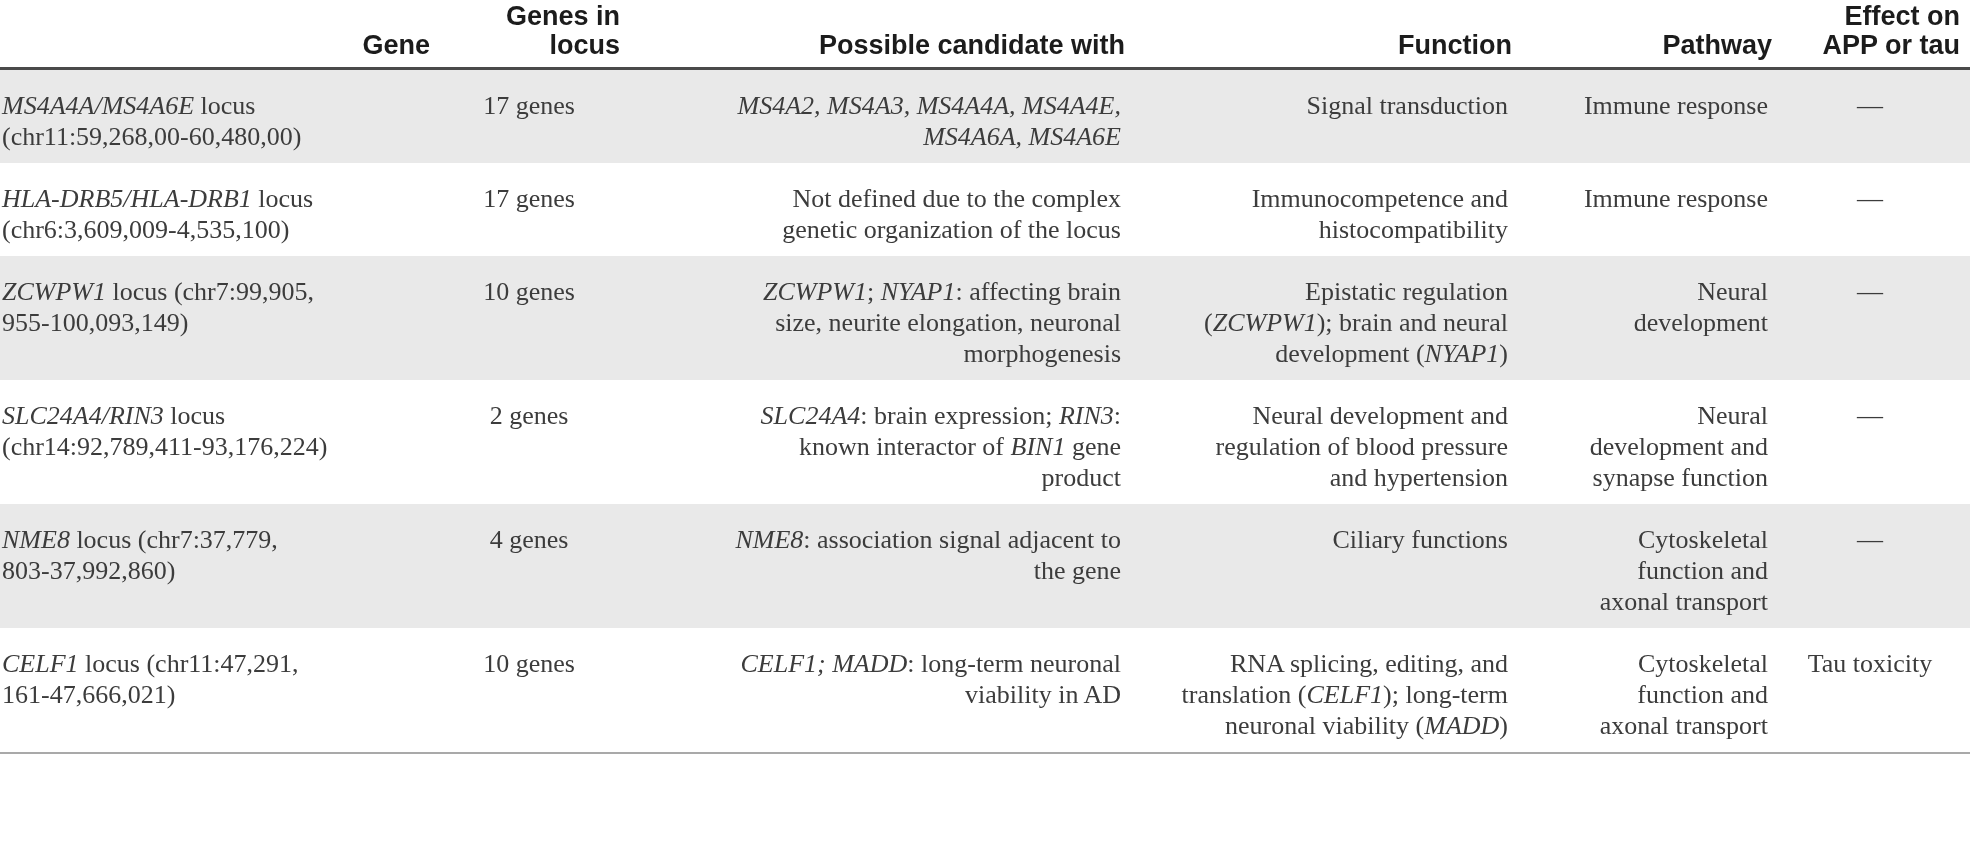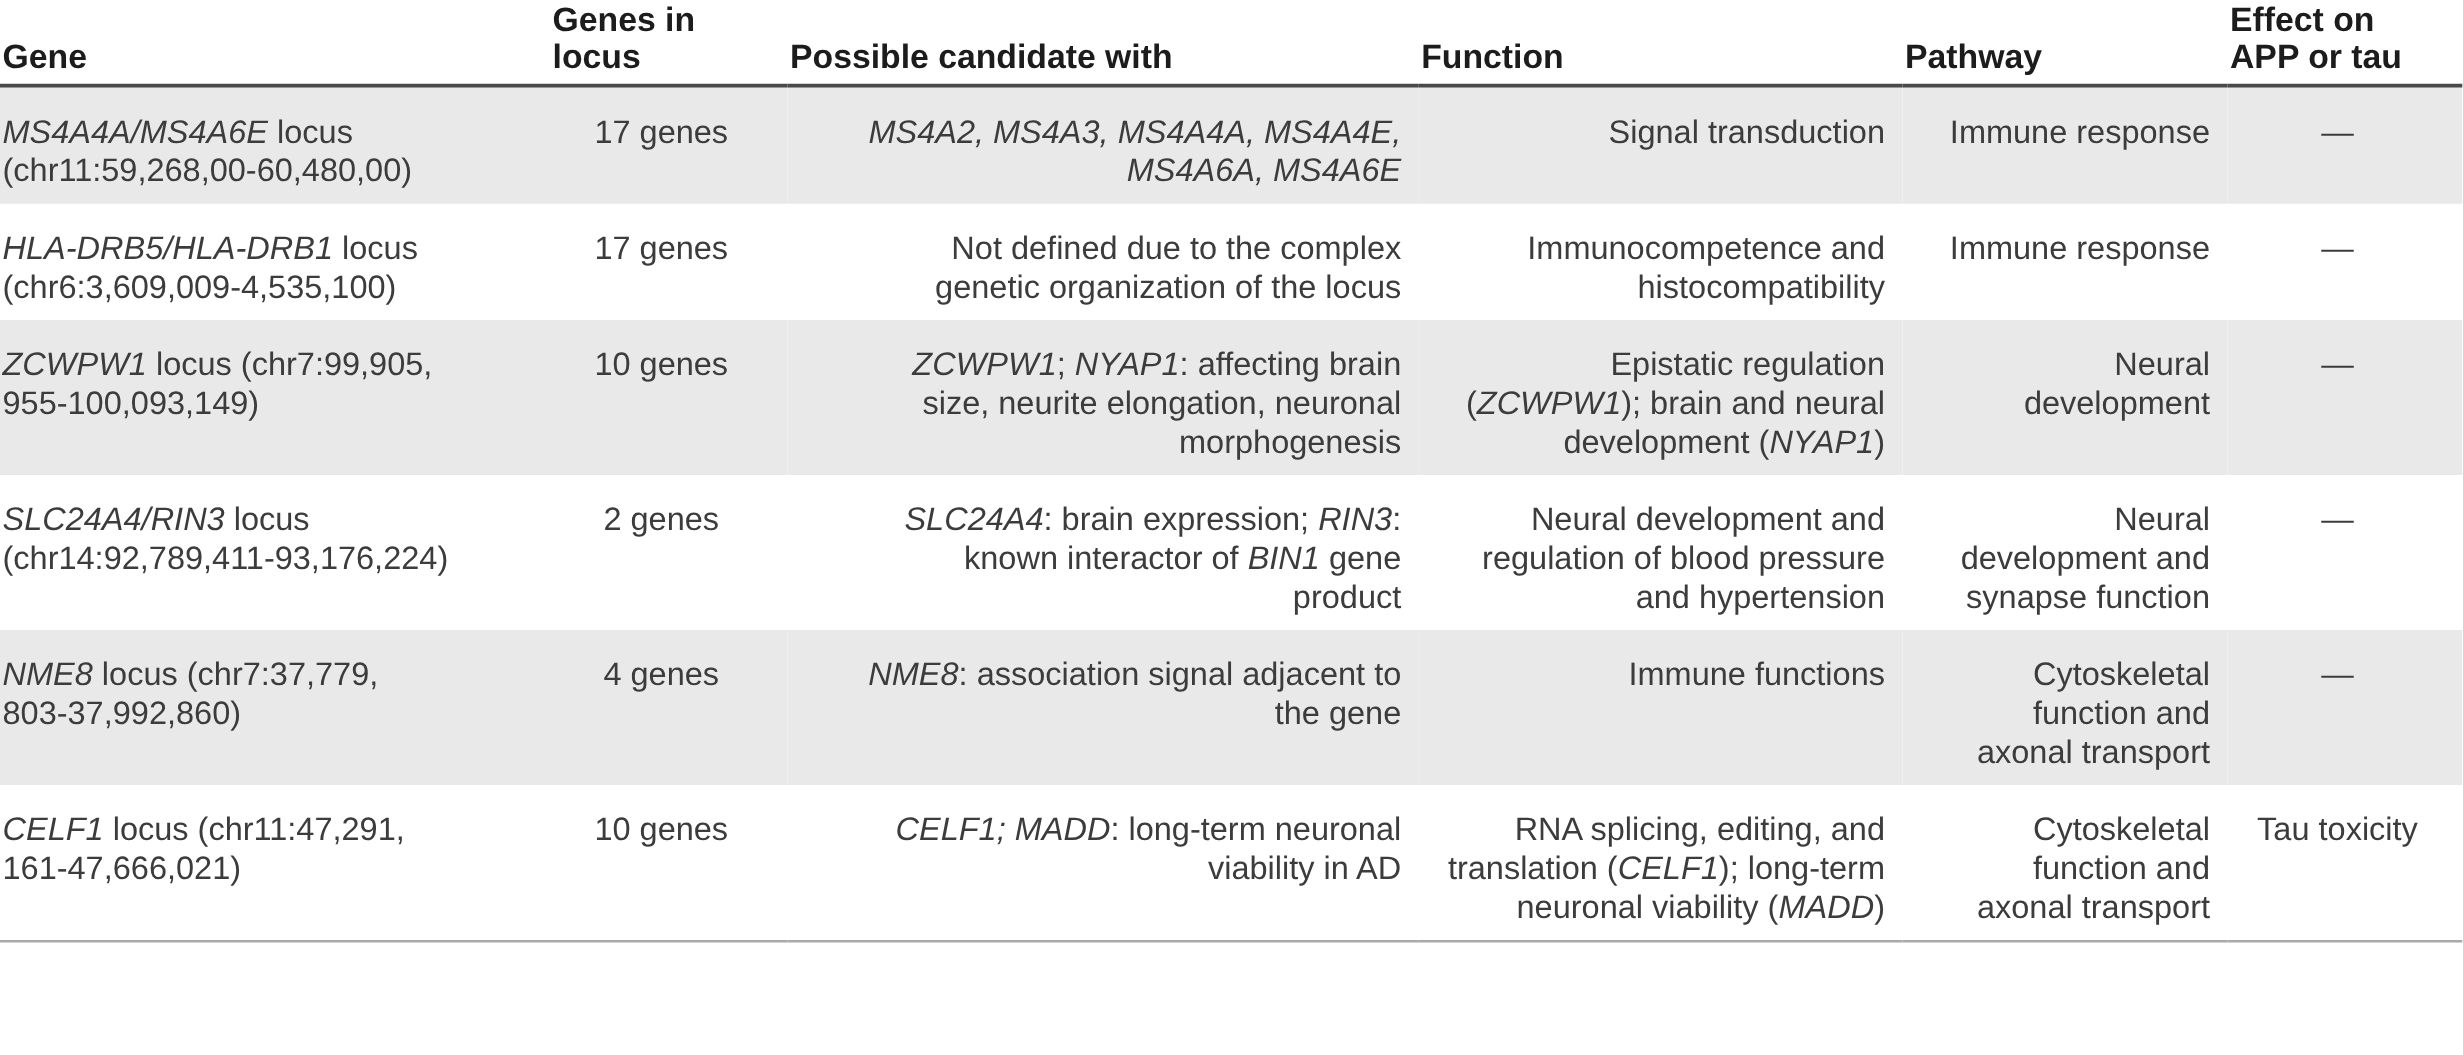--- a/index.html
+++ b/index.html
@@ -27,25 +27,26 @@
   }
   table.gene-table thead th{
     font-size:27px;
     font-weight:bold;
     color:var(--header-text);
     vertical-align:bottom;
     white-space:pre-line;
     padding:2px 10px 7px 2px;
     border-bottom:3px solid var(--header-rule);
     line-height:29px;
-    text-align:left;
+    text-align:right;
   }
   table.gene-table tbody td{
     vertical-align:top;
     padding:20px 14px 11px 2px;
+    font-family:Liberation Serif, serif;
   }
   table.gene-table tbody tr:last-child td{
     border-bottom:2px solid var(--bottom-rule);
     margin-left:40px;
   }
   tr.shaded{background:var(--row-shade);}
   
   col.col-gene{width:440px;}
   col.col-genes-in-locus{width:190px;}
   col.col-candidate-genes{width:505px;}
@@ -120,21 +121,21 @@
         <td class="col-genes-in-locus">2 genes</td>
         <td class="col-candidate-genes"><i>SLC24A4</i>: brain expression; <i>RIN3</i>:<br>known interactor of <i>BIN1</i> gene<br>product</td>
         <td class="col-function">Neural development and<br>regulation of blood pressure<br>and hypertension</td>
         <td class="col-pathway">Neural<br>development and<br>synapse function</td>
         <td class="col-effect">—</td>
       </tr>
       <tr class="shaded">
         <td class="col-gene"><i>NME8</i> locus (chr7:37,779,<br>803-37,992,860)</td>
         <td class="col-genes-in-locus">4 genes</td>
         <td class="col-candidate-genes"><i>NME8</i>: association signal adjacent to<br>the gene</td>
-        <td class="col-function">Immune functions</td>
+        <td class="col-function">Ciliary functions</td>
         <td class="col-pathway">Cytoskeletal<br>function and<br>axonal transport</td>
         <td class="col-effect">—</td>
       </tr>
       <tr>
         <td class="col-gene"><i>CELF1</i> locus (chr11:47,291,<br>161-47,666,021)</td>
         <td class="col-genes-in-locus">10 genes</td>
         <td class="col-candidate-genes"><i>CELF1; MADD</i>: long-term neuronal<br>viability in AD</td>
         <td class="col-function">RNA splicing, editing, and<br>translation (<i>CELF1</i>); long-term<br>neuronal viability (<i>MADD</i>)</td>
         <td class="col-pathway">Cytoskeletal<br>function and<br>axonal transport</td>
         <td class="col-effect">Tau toxicity</td>

